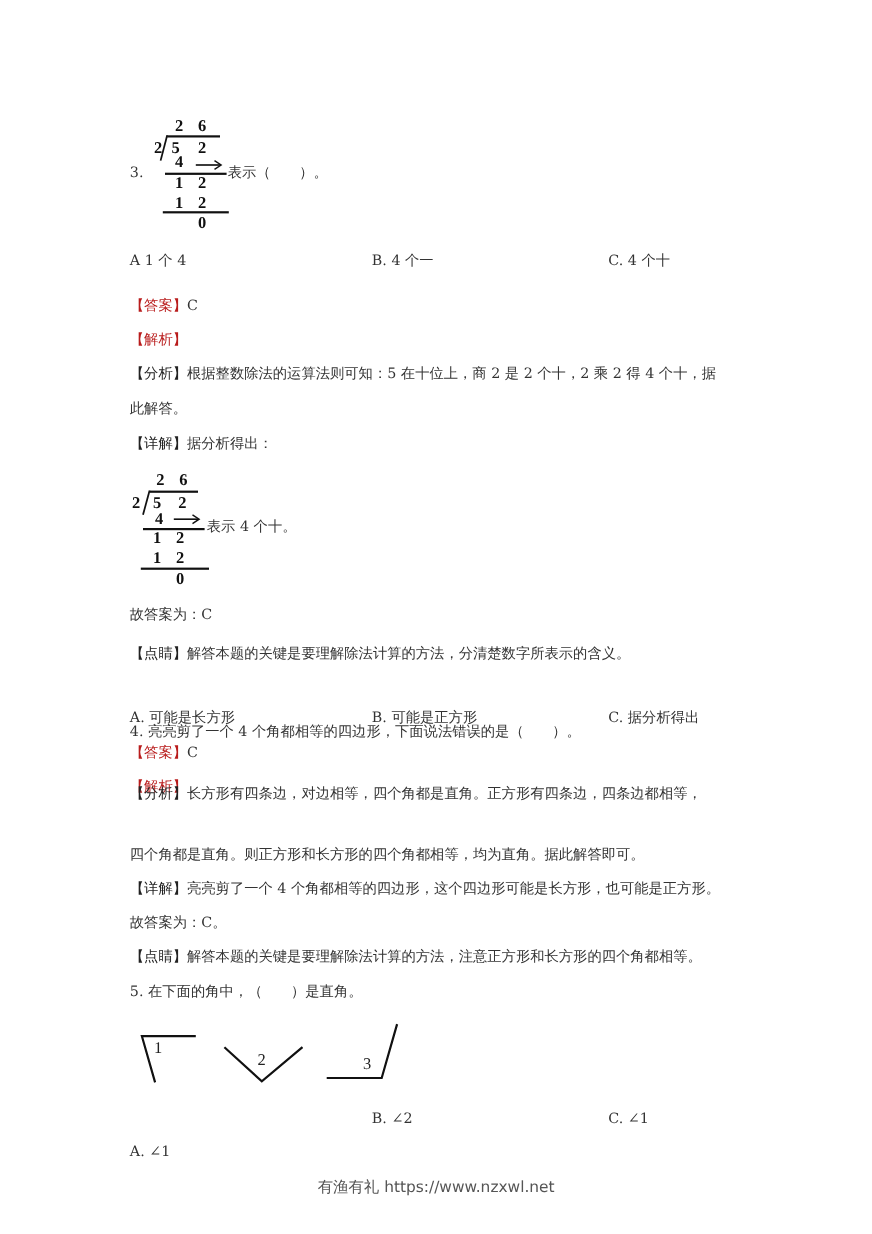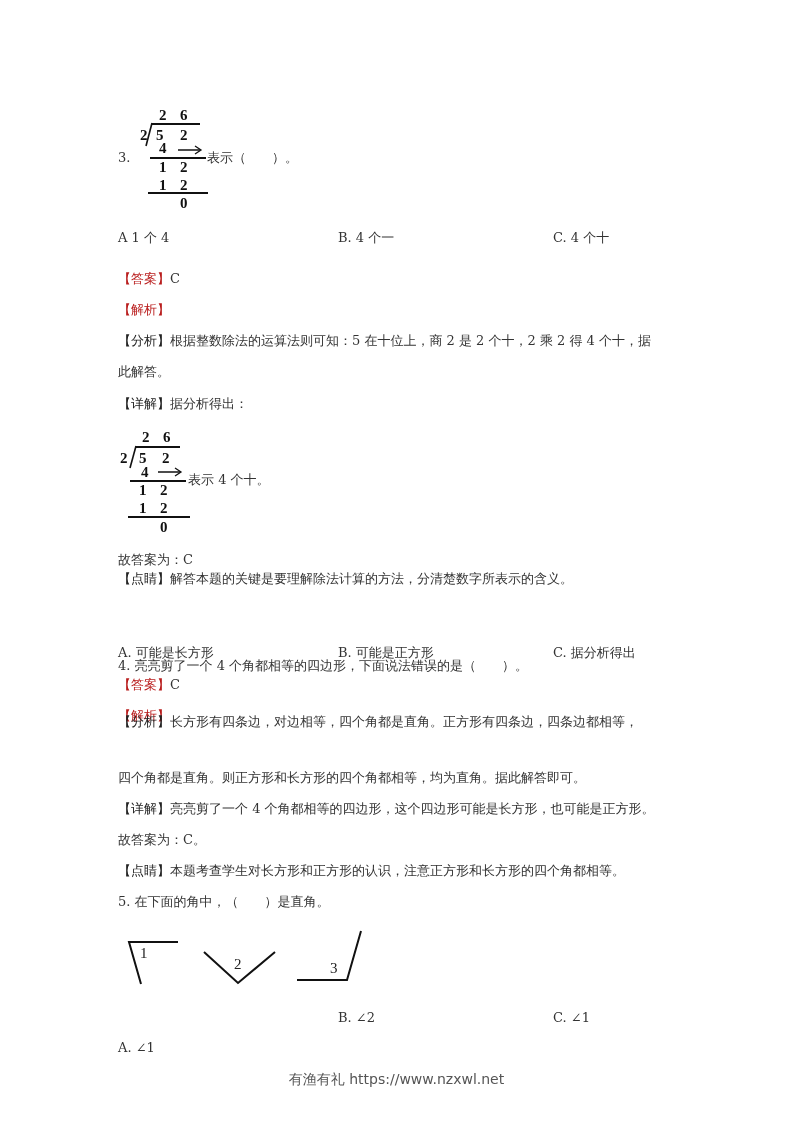--- a/index.html
+++ b/index.html
@@ -85,21 +85,21 @@
   <span class="d" style="left:21px; top:53px;">1</span>
   <span class="d" style="left:42px; top:53px;">2</span>
   <span class="d" style="left:21px; top:71px;">1</span>
   <span class="d" style="left:42px; top:71px;">2</span>
   <div class="rule thick" style="left:10px; top:86px; width:62px;"></div>
   <span class="d" style="left:42px; top:90px;">0</span>
 </div>
 <span class="line" style="left:188px; top:472px;">表示 4 个十。</span>
 
 <div class="line" style="top:552px;">故答案为：C</div>
-<div class="line" style="top:571px;">
+<div class="line" style="top:587px;">
   <span class="tag-dark">【点睛】</span><span>解答本题的关键是要理解除法计算的方法，分清楚数字所表示的含义。</span>
 </div>
 
 <div class="line" style="top:614px;margin-top:44px;">4.  亮亮剪了一个 4 个角都相等的四边形，下面说法错误的是（　　）。</div>
 <span class="opt" style="left:118px; top:645px;">A.  可能是长方形</span>
 <span class="opt" style="left:338px; top:645px;">B.  可能是正方形</span>
 <span class="opt" style="left:553px; top:645px;">C.  据分析得出</span>
 
 <div class="line" style="top:677px;">
   <span class="tag">【答案】</span><span>C</span>
@@ -109,21 +109,21 @@
 </div>
 <div class="line" style="top:714px;">
   <span class="tag-dark">【分析】</span><span>长方形有四条边，对边相等，四个角都是直角。正方形有四条边，四条边都相等，</span>
 </div>
 <div class="line" style="top:770px;">四个角都是直角。则正方形和长方形的四个角都相等，均为直角。据此解答即可。</div>
 <div class="line" style="top:801px;">
   <span class="tag-dark">【详解】</span><span>亮亮剪了一个 4 个角都相等的四边形，这个四边形可能是长方形，也可能是正方形。</span>
 </div>
 <div class="line" style="top:832px;">故答案为：C。</div>
 <div class="line" style="top:863px;">
-  <span class="tag-dark">【点睛】</span><span>本题考查学生对长方形和正方形的认识，注意正方形和长方形的四个角都相等。</span>
+  <span class="tag-dark">【点睛】</span><span>解答本题的关键是要理解除法计算的方法，注意正方形和长方形的四个角都相等。</span>
 </div>
 
 <div class="line" style="top:894px;">5.  在下面的角中，（　　）是直角。</div>
 
 <div class="angles">
   <svg width="260" height="70">
 
     <polyline points="60,17 11,17 23,59" fill="none" stroke="#111" stroke-width="2"></polyline>
 
     <polyline points="86,27 120,58 157,27" fill="none" stroke="#111" stroke-width="2"></polyline>

